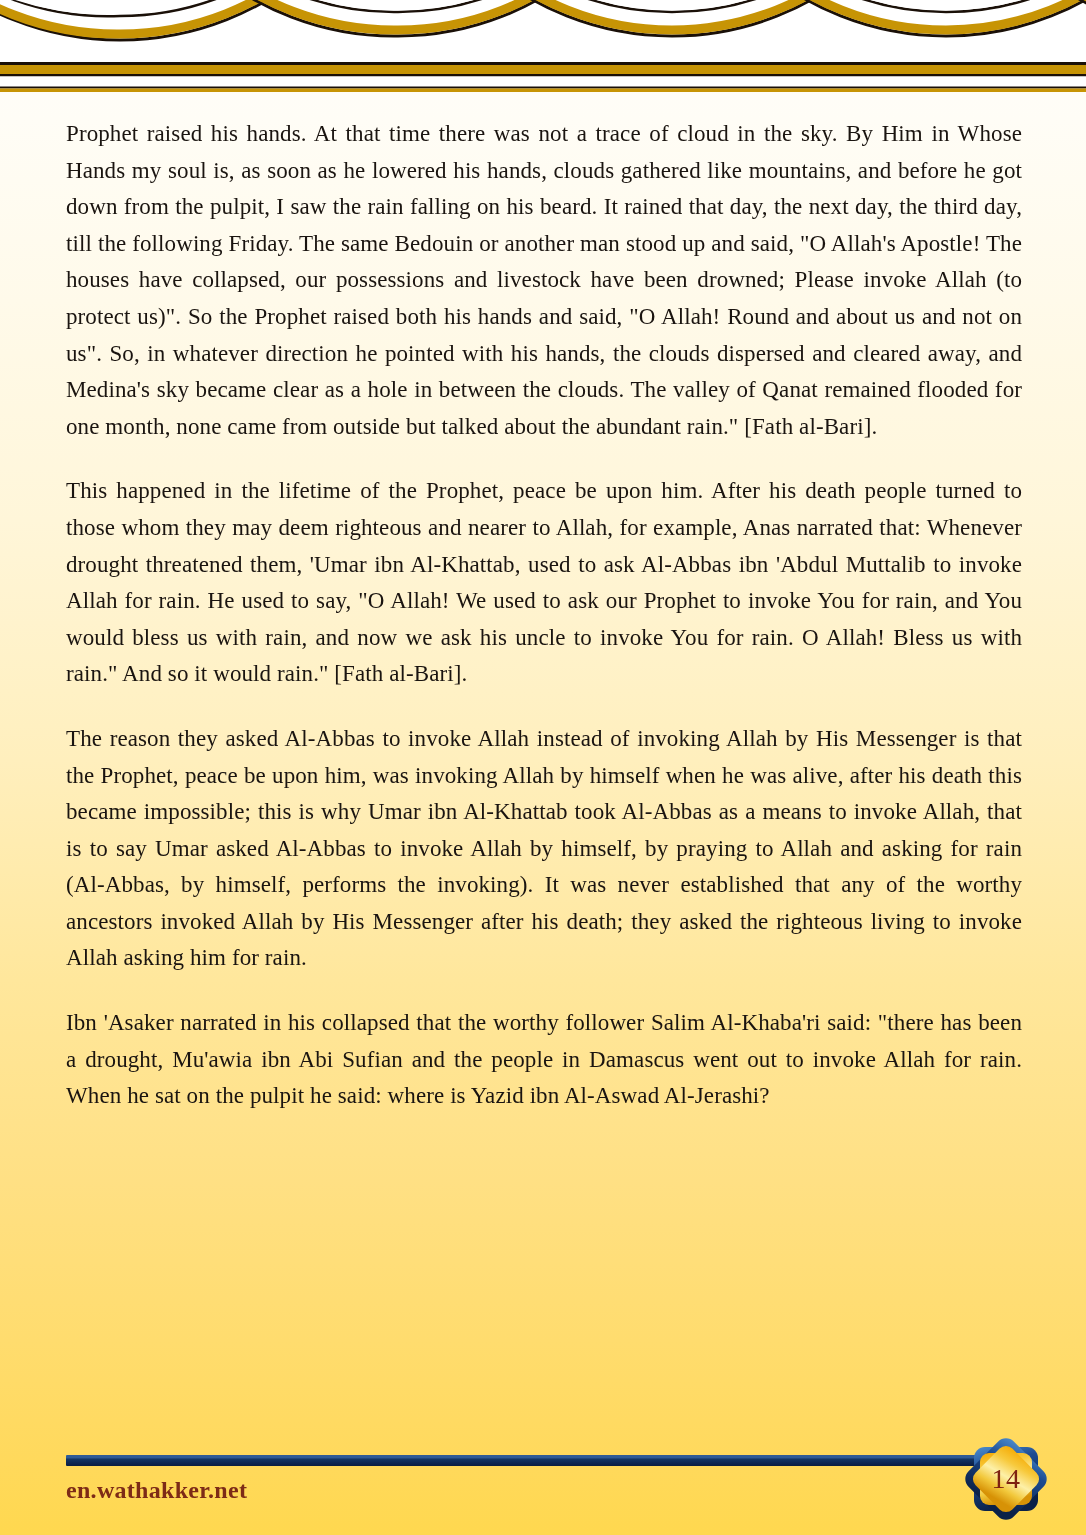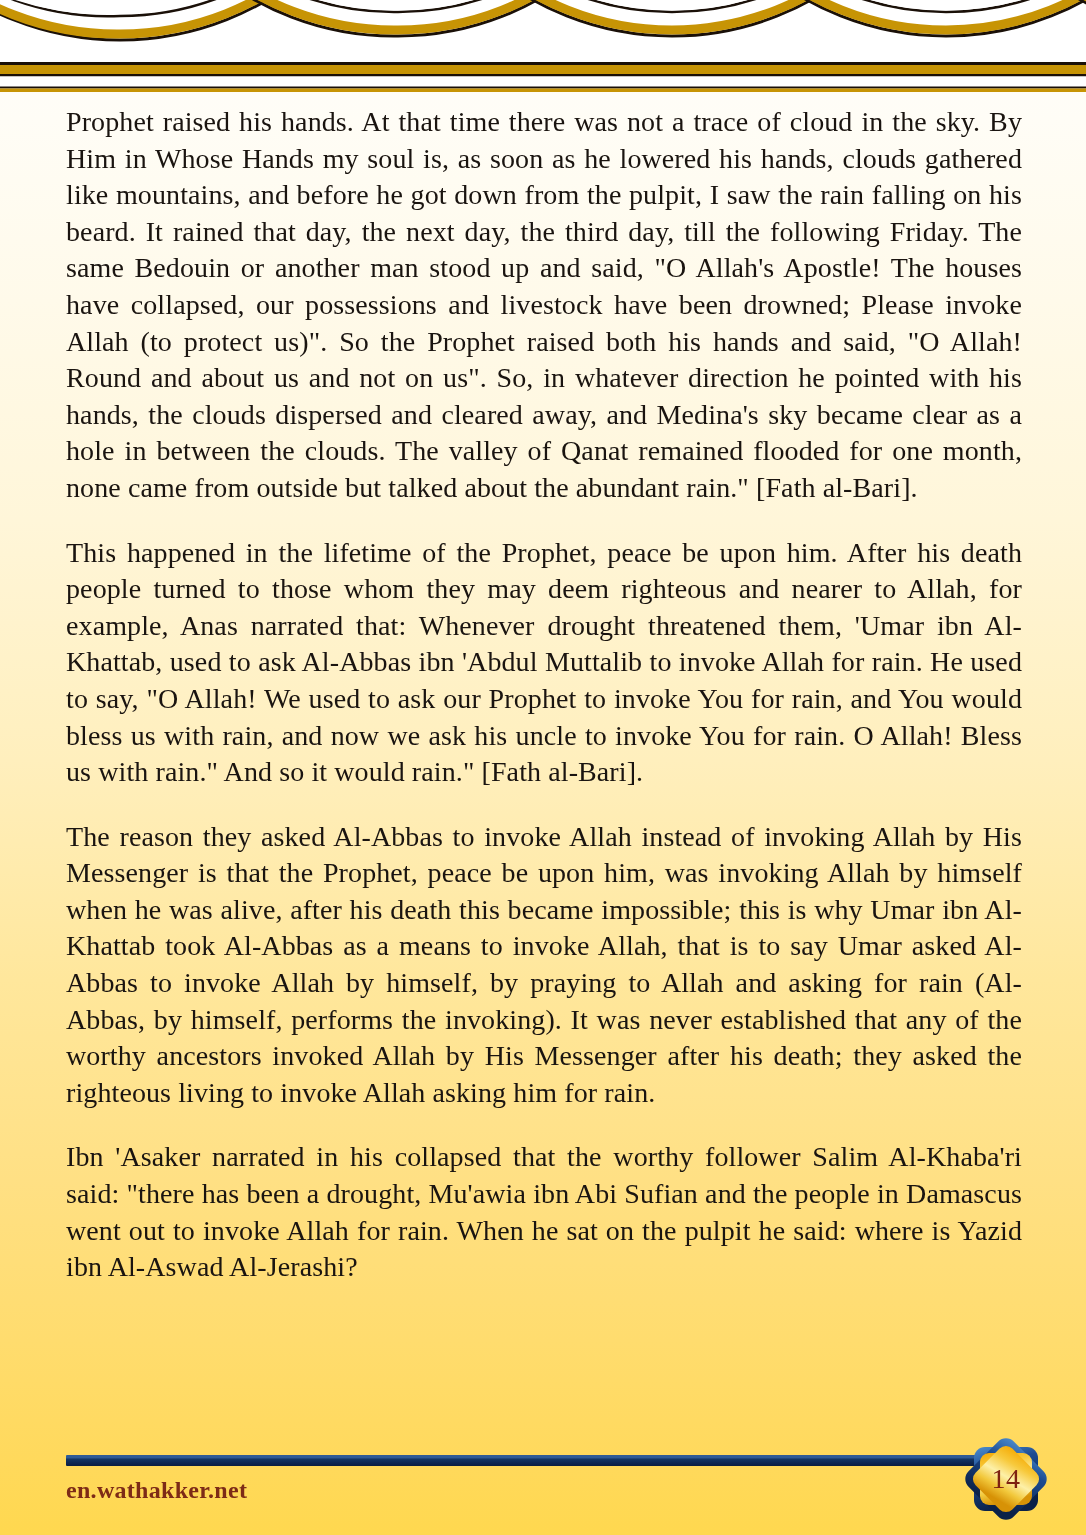--- a/index.html
+++ b/index.html
@@ -49,22 +49,22 @@
   }
 
   
   .content {
     position: absolute;
     left: 66px;
     top: 104px;
     width: 956px;
   }
   .para {
-    margin: 0 0 28px 0;
-    font-size: 28px;
+    margin: 12px 0 28px 0;
+    font-size: 23px;
     line-height: 36.6px;
     color: #1a1410;
     text-align: justify;
     text-justify: inter-word;
     letter-spacing: 0.1px;
   }
   .para:last-child {
     margin-bottom: 0;
   }
 

